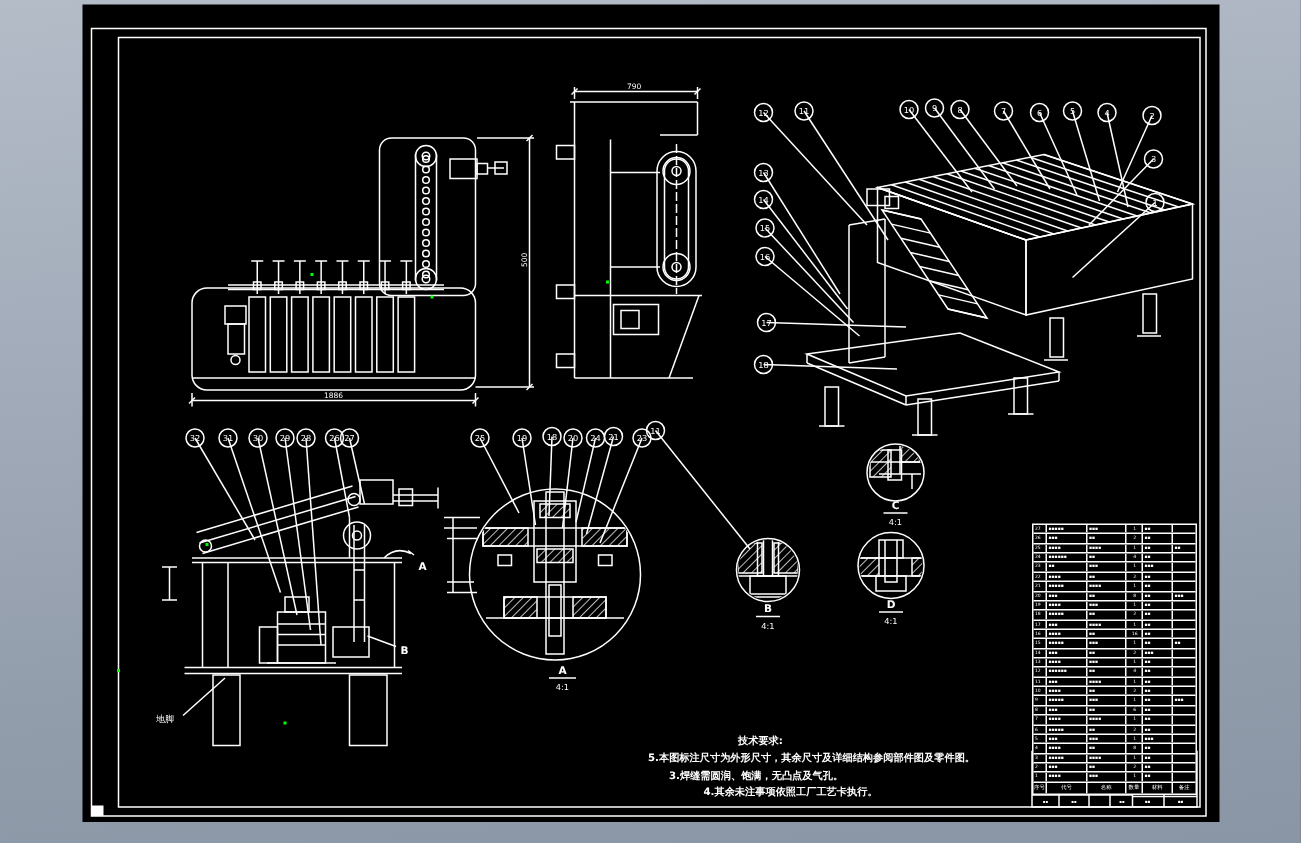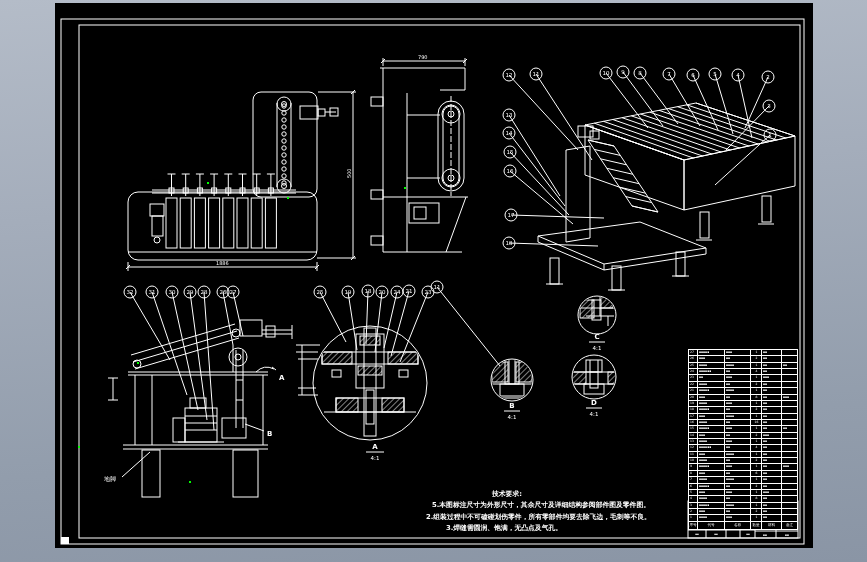--- a/index.html
+++ b/index.html
@@ -582,22 +582,22 @@
       <rect x="404" y="187" width="2" height="2" class="green"></rect>
       <rect x="137" y="362" width="2" height="2" class="green"></rect>
       <rect x="78" y="446" width="2" height="2" class="green"></rect>
       <rect x="189" y="481" width="2" height="2" class="green"></rect>
     </g>
 </svg>
 
 <div class="notes">
   <div class="t">技术要求:</div>
   <div class="l1">5.本图标注尺寸为外形尺寸，其余尺寸及详细结构参阅部件图及零件图。</div>
-  <div class="l2">2.组装过程中不可磕碰划伤零件，所有零部件均要去除飞边，毛刺等不良。</div>
   <div class="l3">3.焊缝需圆润、饱满，无凸点及气孔。</div>
+  <div class="l4">4.其余未注事项依照工厂工艺卡执行。</div>
 </div>
 
 <div class="bom" id="bom">
     <div class="bom-row">
       <span class="bc c0">27</span>
       <span class="bc c1">▪▪▪▪▪</span>
       <span class="bc c2">▪▪▪</span>
       <span class="bc c3">1</span>
       <span class="bc c4">▪▪</span>
       <span class="bc c5"></span>

